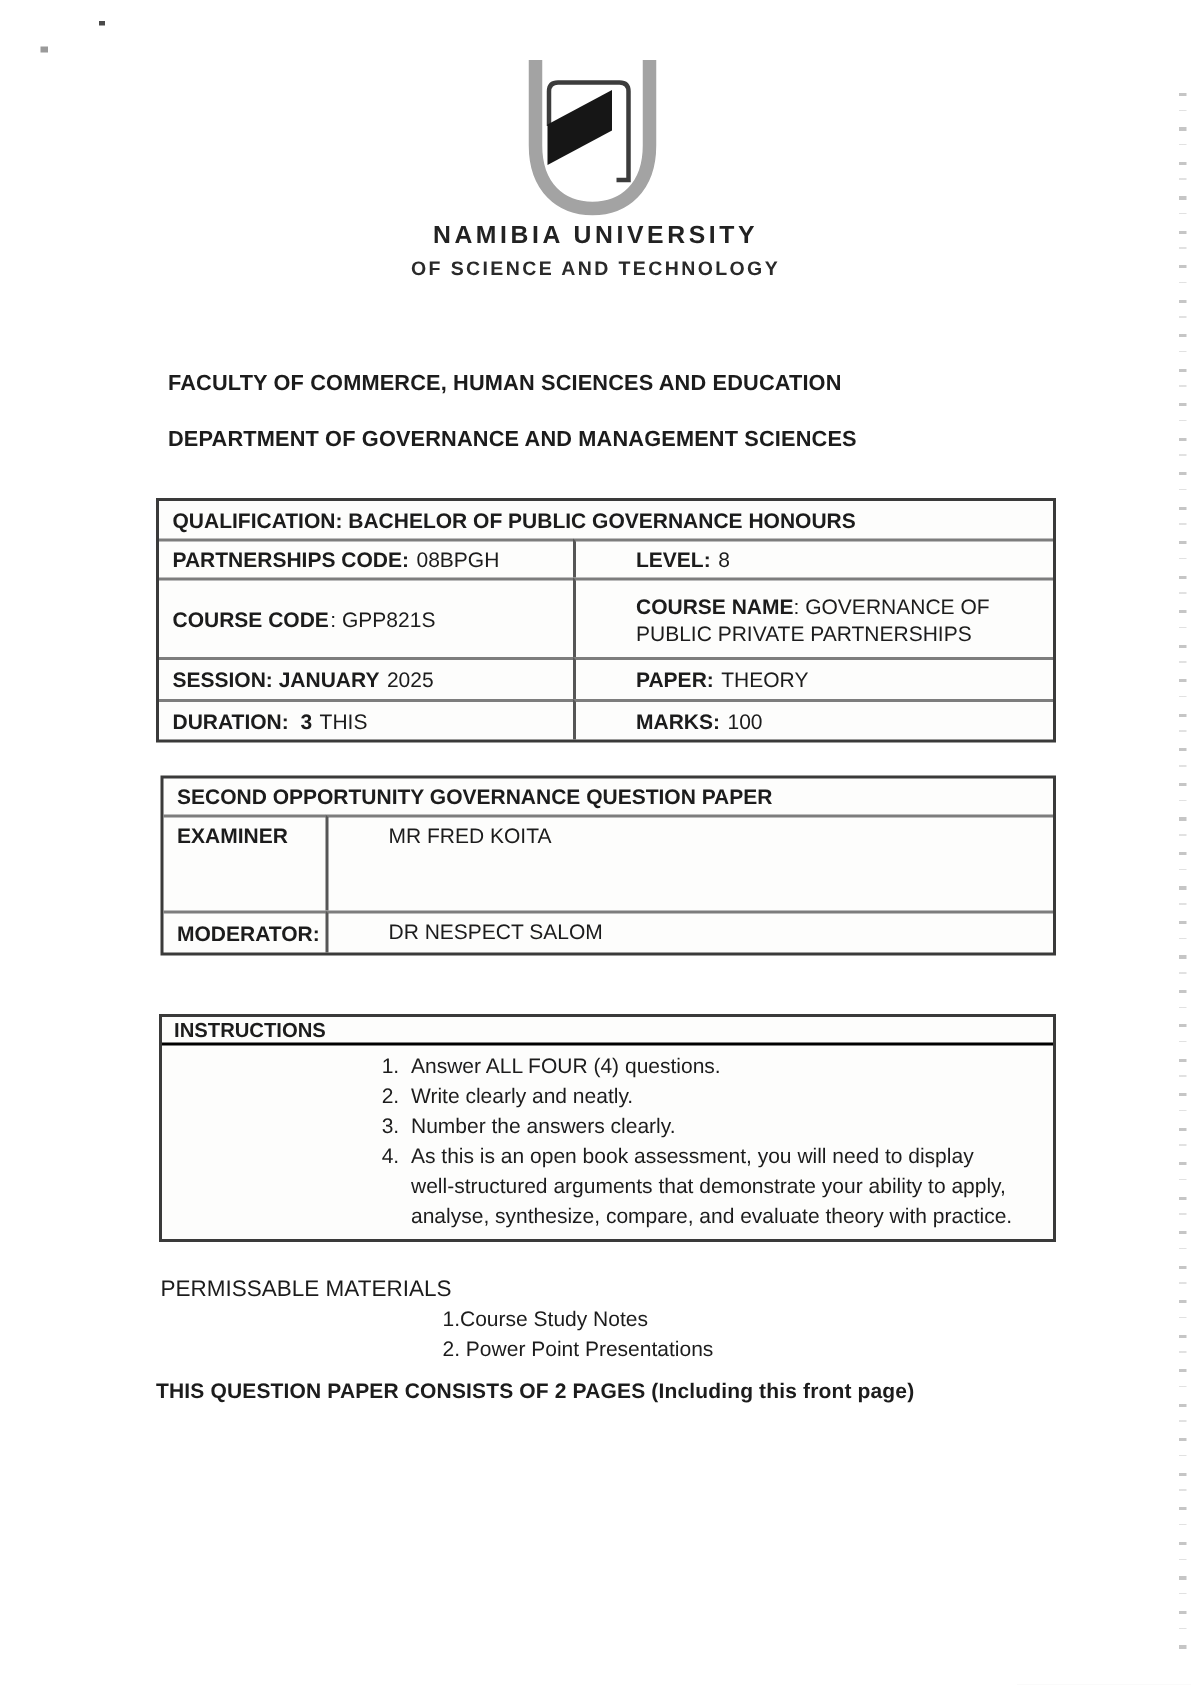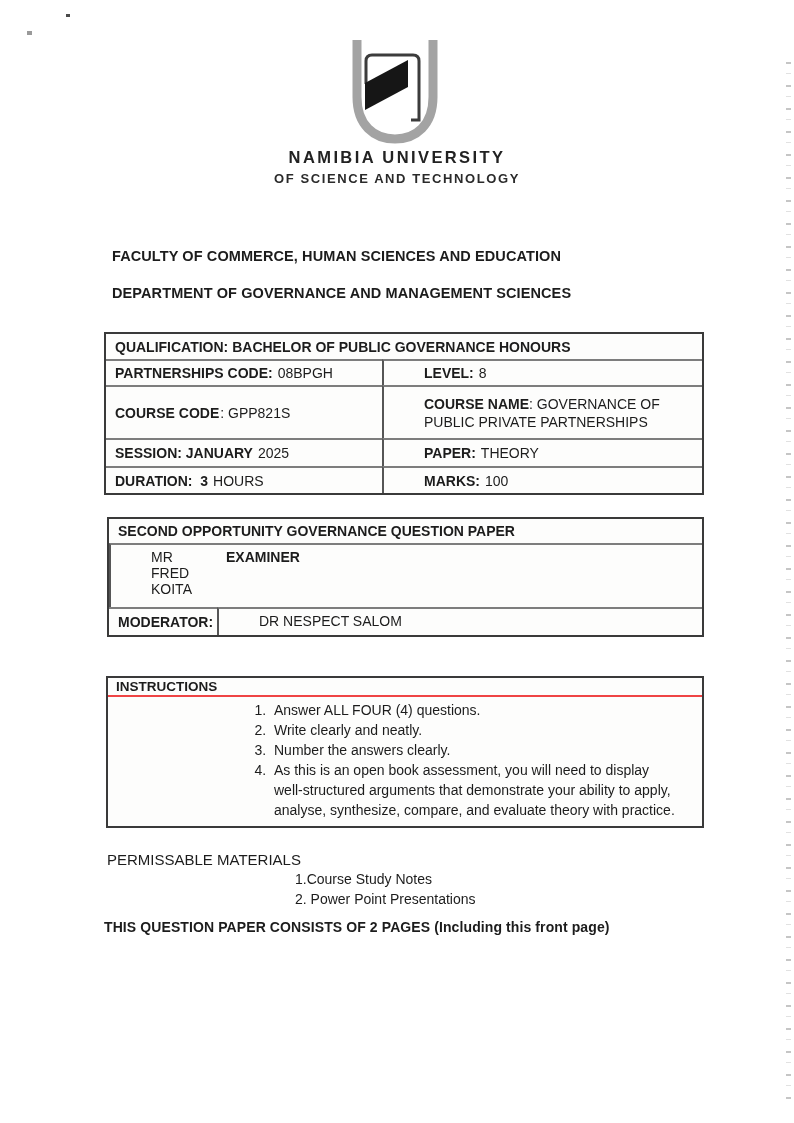--- a/index.html
+++ b/index.html
@@ -57,21 +57,21 @@
   .tbl1{left:104px;top:332px;width:596px;grid-template-columns:276px 1fr;grid-template-rows:25px 26px 53px 28px 27px;}
   .tbl1 .wrapcell{align-items:center;line-height:18px;}
   .tbl1 .wrapcell .inner{display:block;}
 
   .tbl2{left:107px;top:517px;width:593px;grid-template-columns:108px 1fr;grid-template-rows:24px 64px 28px;}
   .tbl2 .top-align{align-items:flex-start;padding-top:4px;}
 
   .tbl3{left:106px;top:676px;width:594px;}
   .tbl3-head{
     height:17px;display:flex;align-items:center;padding-left:8px;
-    font-weight:bold;font-size:13.5px;border-bottom:2px solid #ef4444;
+    font-weight:bold;font-size:13.5px;border-bottom:2px solid #000000;
   }
   .tbl3-body{padding:2px 10px 6px 0;}
   .tbl3-body ol{
     margin:1px 0 0 0;padding:0 14px 0 162px;
   }
   .tbl3-body li{
     font-size:14px;line-height:20px;padding-left:4px;
   }
 
   .materials-title{left:107px;top:851px;font-weight:normal;font-size:15px;}
@@ -128,38 +128,38 @@
       <span class="lbl">SESSION: JANUARY</span>
       <span class="val">2025</span>
     </div>
     <div class="cell bt bl">
       <span class="lbl">PAPER:</span>
       <span class="val">THEORY</span>
     </div>
 
     <div class="cell bt">
       <span class="lbl">DURATION:  3</span>
-      <span class="val">HOURS</span>
+      <span class="val">THIS</span>
     </div>
     <div class="cell bt bl">
       <span class="lbl">MARKS:</span>
       <span class="val">100</span>
     </div>
   </div>
 
   <div class="abs tbl tbl2">
     <div class="cell span2">
       <span class="lbl">SECOND OPPORTUNITY GOVERNANCE QUESTION PAPER</span>
     </div>
 
+    <div class="cell bt top-align">
+      <span class="lbl">EXAMINER</span>
+    </div>
     <div class="cell bt bl top-align">
       <span>MR FRED KOITA</span>
-    </div>
-    <div class="cell bt top-align">
-      <span class="lbl">EXAMINER</span>
     </div>
 
     <div class="cell bt">
       <span class="lbl">MODERATOR:</span>
     </div>
     <div class="cell bt bl top-align">
       <span>DR NESPECT SALOM</span>
     </div>
   </div>
 

